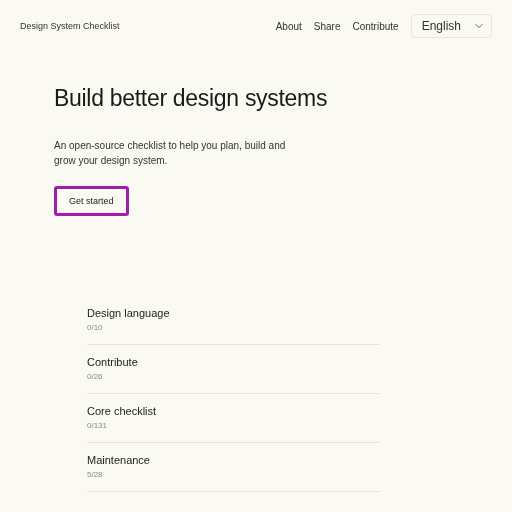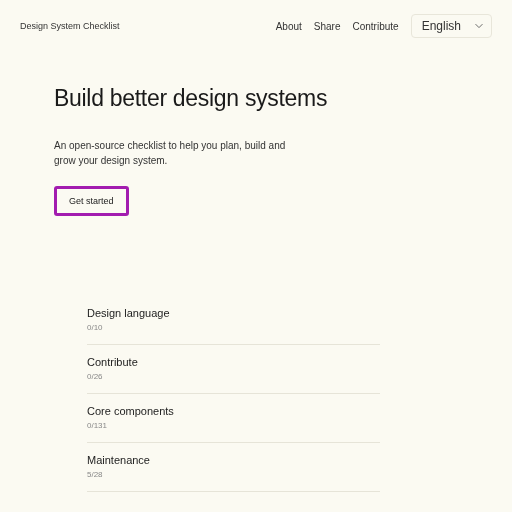--- a/index.html
+++ b/index.html
@@ -125,20 +125,20 @@
 <div class="sections">
   <div class="section-row">
     <div class="section-title">Design language</div>
     <div class="section-count">0/10</div>
   </div>
   <div class="section-row">
     <div class="section-title">Contribute</div>
     <div class="section-count">0/26</div>
   </div>
   <div class="section-row">
-    <div class="section-title">Core components</div>
+    <div class="section-title">Core checklist</div>
     <div class="section-count">0/131</div>
   </div>
   <div class="section-row">
     <div class="section-title">Maintenance</div>
     <div class="section-count">5/28</div>
   </div>
 </div>
 
 </body></html>

